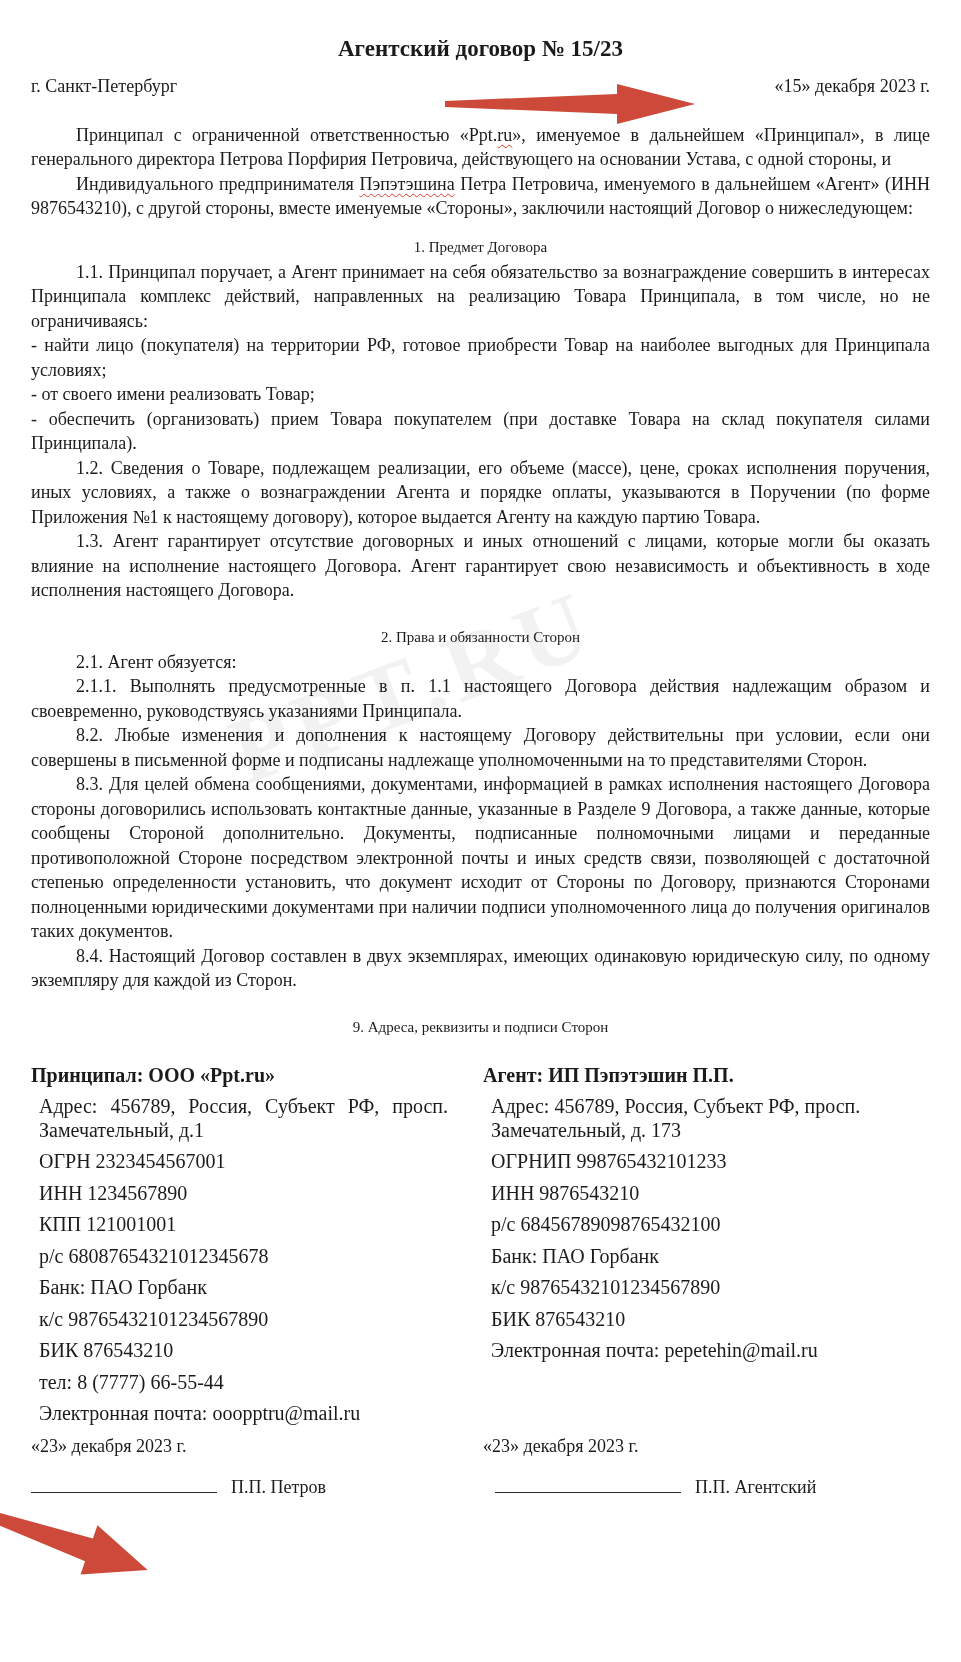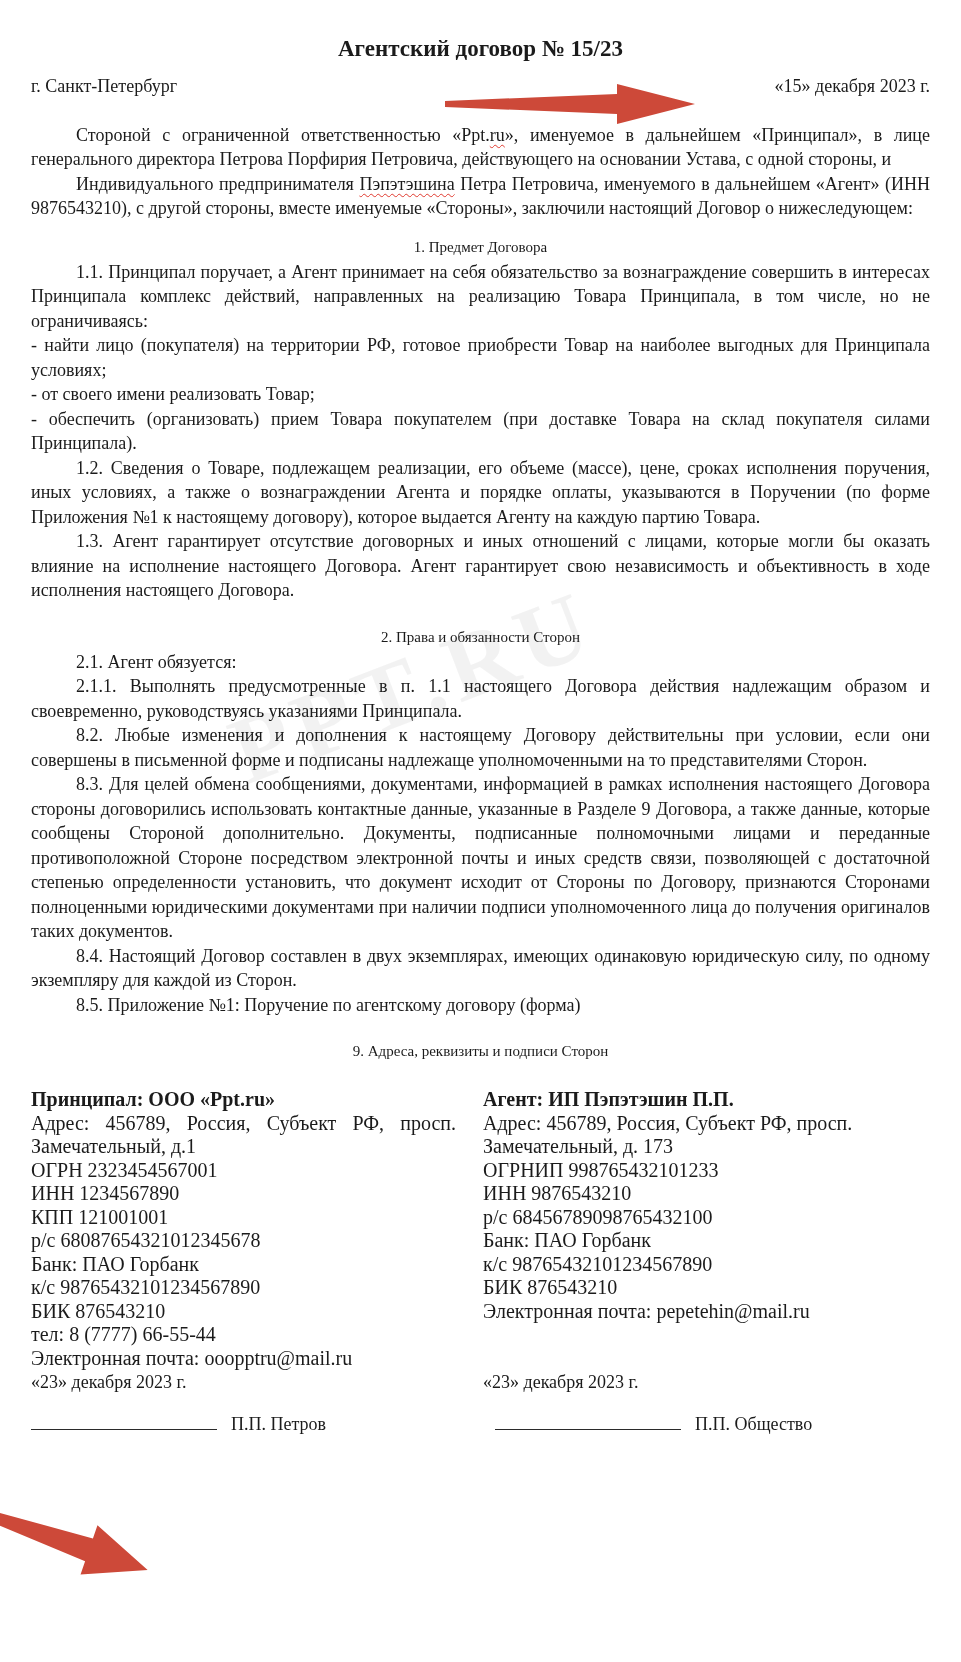--- a/index.html
+++ b/index.html
@@ -38,21 +38,21 @@
     text-decoration-color:var(--spell-red,#e03a2f);
     text-decoration-thickness:1px;
     text-underline-offset:3px;
   }
   .req-row{
     display:grid;grid-template-columns:425px 1fr;column-gap:27px;
     margin-top:24px;font-size:20px;line-height:23.5px;
   }
   .req-header{font-weight:bold;}
   .req-col.left .req-line{text-align:justify;}
-  .req-line{margin:0;}
+  .req-line{margin:8px;}
   .foot-row{
     display:grid;grid-template-columns:452px 1fr;
     font-size:18px;line-height:24.5px;
   }
   .foot-row.dates{}
   .foot-row.sigs{margin-top:16px;gap:12px;}
   .sig-line{
     display:inline-block;width:186px;height:1em;
     border-bottom:1.5px solid #2a2a2a;margin-right:14px;
     vertical-align:baseline;
@@ -88,39 +88,38 @@
 
   <div class="content">
     <div class="doc-title">Агентский договор № 15/23</div>
 
     <div class="city-date-row">
       <span>г. Санкт-Петербург</span>
       <span>«15» декабря 2023 г.</span>
     </div>
 
     <div class="bodytext intro" id="intro">
-        <p class="indent"><span>Стороной с ограниченной ответственностью «Ppt.</span><span class="sq">ru</span><span>», именуемое в дальнейшем «Принципал», в лице генерального директора Петрова Порфирия Петровича, действующего на основании Устава, с одной стороны, и</span></p>
+        <p class="indent"><span>Принципал с ограниченной ответственностью «Ppt.</span><span class="sq">ru</span><span>», именуемое в дальнейшем «Принципал», в лице генерального директора Петрова Порфирия Петровича, действующего на основании Устава, с одной стороны, и</span></p>
         <p class="indent"><span>Индивидуального предпринимателя </span><span class="sq">Пэпэтэшина</span><span> Петра Петровича, именуемого в дальнейшем «Агент» (ИНН 9876543210), с другой стороны, вместе именуемые «Стороны», заключили настоящий Договор о нижеследующем:</span></p>
       </div>
 
     <div class="bodytext" id="sections">
         <div class="sec-heading first">1. Предмет Договора</div>
         <p class="indent"><span>1.1. Принципал поручает, а Агент принимает на себя обязательство за вознаграждение совершить в интересах Принципала комплекс действий, направленных на реализацию Товара Принципала, в том числе, но не ограничиваясь:</span></p>
         <p class=""><span>- найти лицо (покупателя) на территории РФ, готовое приобрести Товар на наиболее выгодных для Принципала условиях;</span></p>
         <p class=""><span>- от своего имени реализовать Товар;</span></p>
         <p class=""><span>- обеспечить (организовать) прием Товара покупателем (при доставке Товара на склад покупателя силами Принципала).</span></p>
         <p class="indent"><span>1.2. Сведения о Товаре, подлежащем реализации, его объеме (массе), цене, сроках исполнения поручения, иных условиях, а также о вознаграждении Агента и порядке оплаты, указываются в Поручении (по форме Приложения №1 к настоящему договору), которое выдается Агенту на каждую партию Товара.</span></p>
         <p class="indent"><span>1.3. Агент гарантирует отсутствие договорных и иных отношений с лицами, которые могли бы оказать влияние на исполнение настоящего Договора. Агент гарантирует свою независимость и объективность в ходе исполнения настоящего Договора.</span></p>
         <div class="sec-heading bold">2. Права и обязанности Сторон</div>
         <p class="indent"><span>2.1. Агент обязуется:</span></p>
         <p class="indent"><span>2.1.1. Выполнять предусмотренные в п. 1.1 настоящего Договора действия надлежащим образом и своевременно, руководствуясь указаниями Принципала.</span></p>
         <p class="indent"><span>8.2. Любые изменения и дополнения к настоящему Договору действительны при условии, если они совершены в письменной форме и подписаны надлежаще уполномоченными на то представителями Сторон.</span></p>
         <p class="indent"><span>8.3. Для целей обмена сообщениями, документами, информацией в рамках исполнения настоящего Договора стороны договорились использовать контактные данные, указанные в Разделе 9 Договора, а также данные, которые сообщены Стороной дополнительно. Документы, подписанные полномочными лицами и переданные противоположной Стороне посредством электронной почты и иных средств связи, позволяющей с достаточной степенью определенности установить, что документ исходит от Стороны по Договору, признаются Сторонами полноценными юридическими документами при наличии подписи уполномоченного лица до получения оригиналов таких документов.</span></p>
         <p class="indent"><span>8.4. Настоящий Договор составлен в двух экземплярах, имеющих одинаковую юридическую силу, по одному экземпляру для каждой из Сторон.</span></p>
-        <p class="indent"><span>8.5. Приложение №1: Поручение по агентскому договору (форма)</span></p>
         <div class="sec-heading bold">9. Адреса, реквизиты и подписи Сторон</div>
       </div>
 
     <div class="req-row">
       <div class="req-col left">
         <div class="req-header">Принципал: ООО «Ppt.ru»</div>
         <div id="req-left">
             <p class="req-line">Адрес: 456789, Россия, Субъект РФ, просп. Замечательный, д.1</p>
             <p class="req-line">ОГРН 2323454567001</p>
             <p class="req-line">ИНН 1234567890</p>
@@ -151,17 +150,17 @@
     <div class="foot-row dates">
       <div>«23» декабря 2023 г.</div>
       <div>«23» декабря 2023 г.</div>
     </div>
 
     <div class="foot-row sigs">
       <div>
         <span class="sig-line"></span><span>П.П. Петров</span>
       </div>
       <div>
-        <span class="sig-line"></span><span>П.П. Общество</span>
+        <span class="sig-line"></span><span>П.П. Агентский</span>
       </div>
     </div>
   </div>
 </div>
 
 </body></html>

